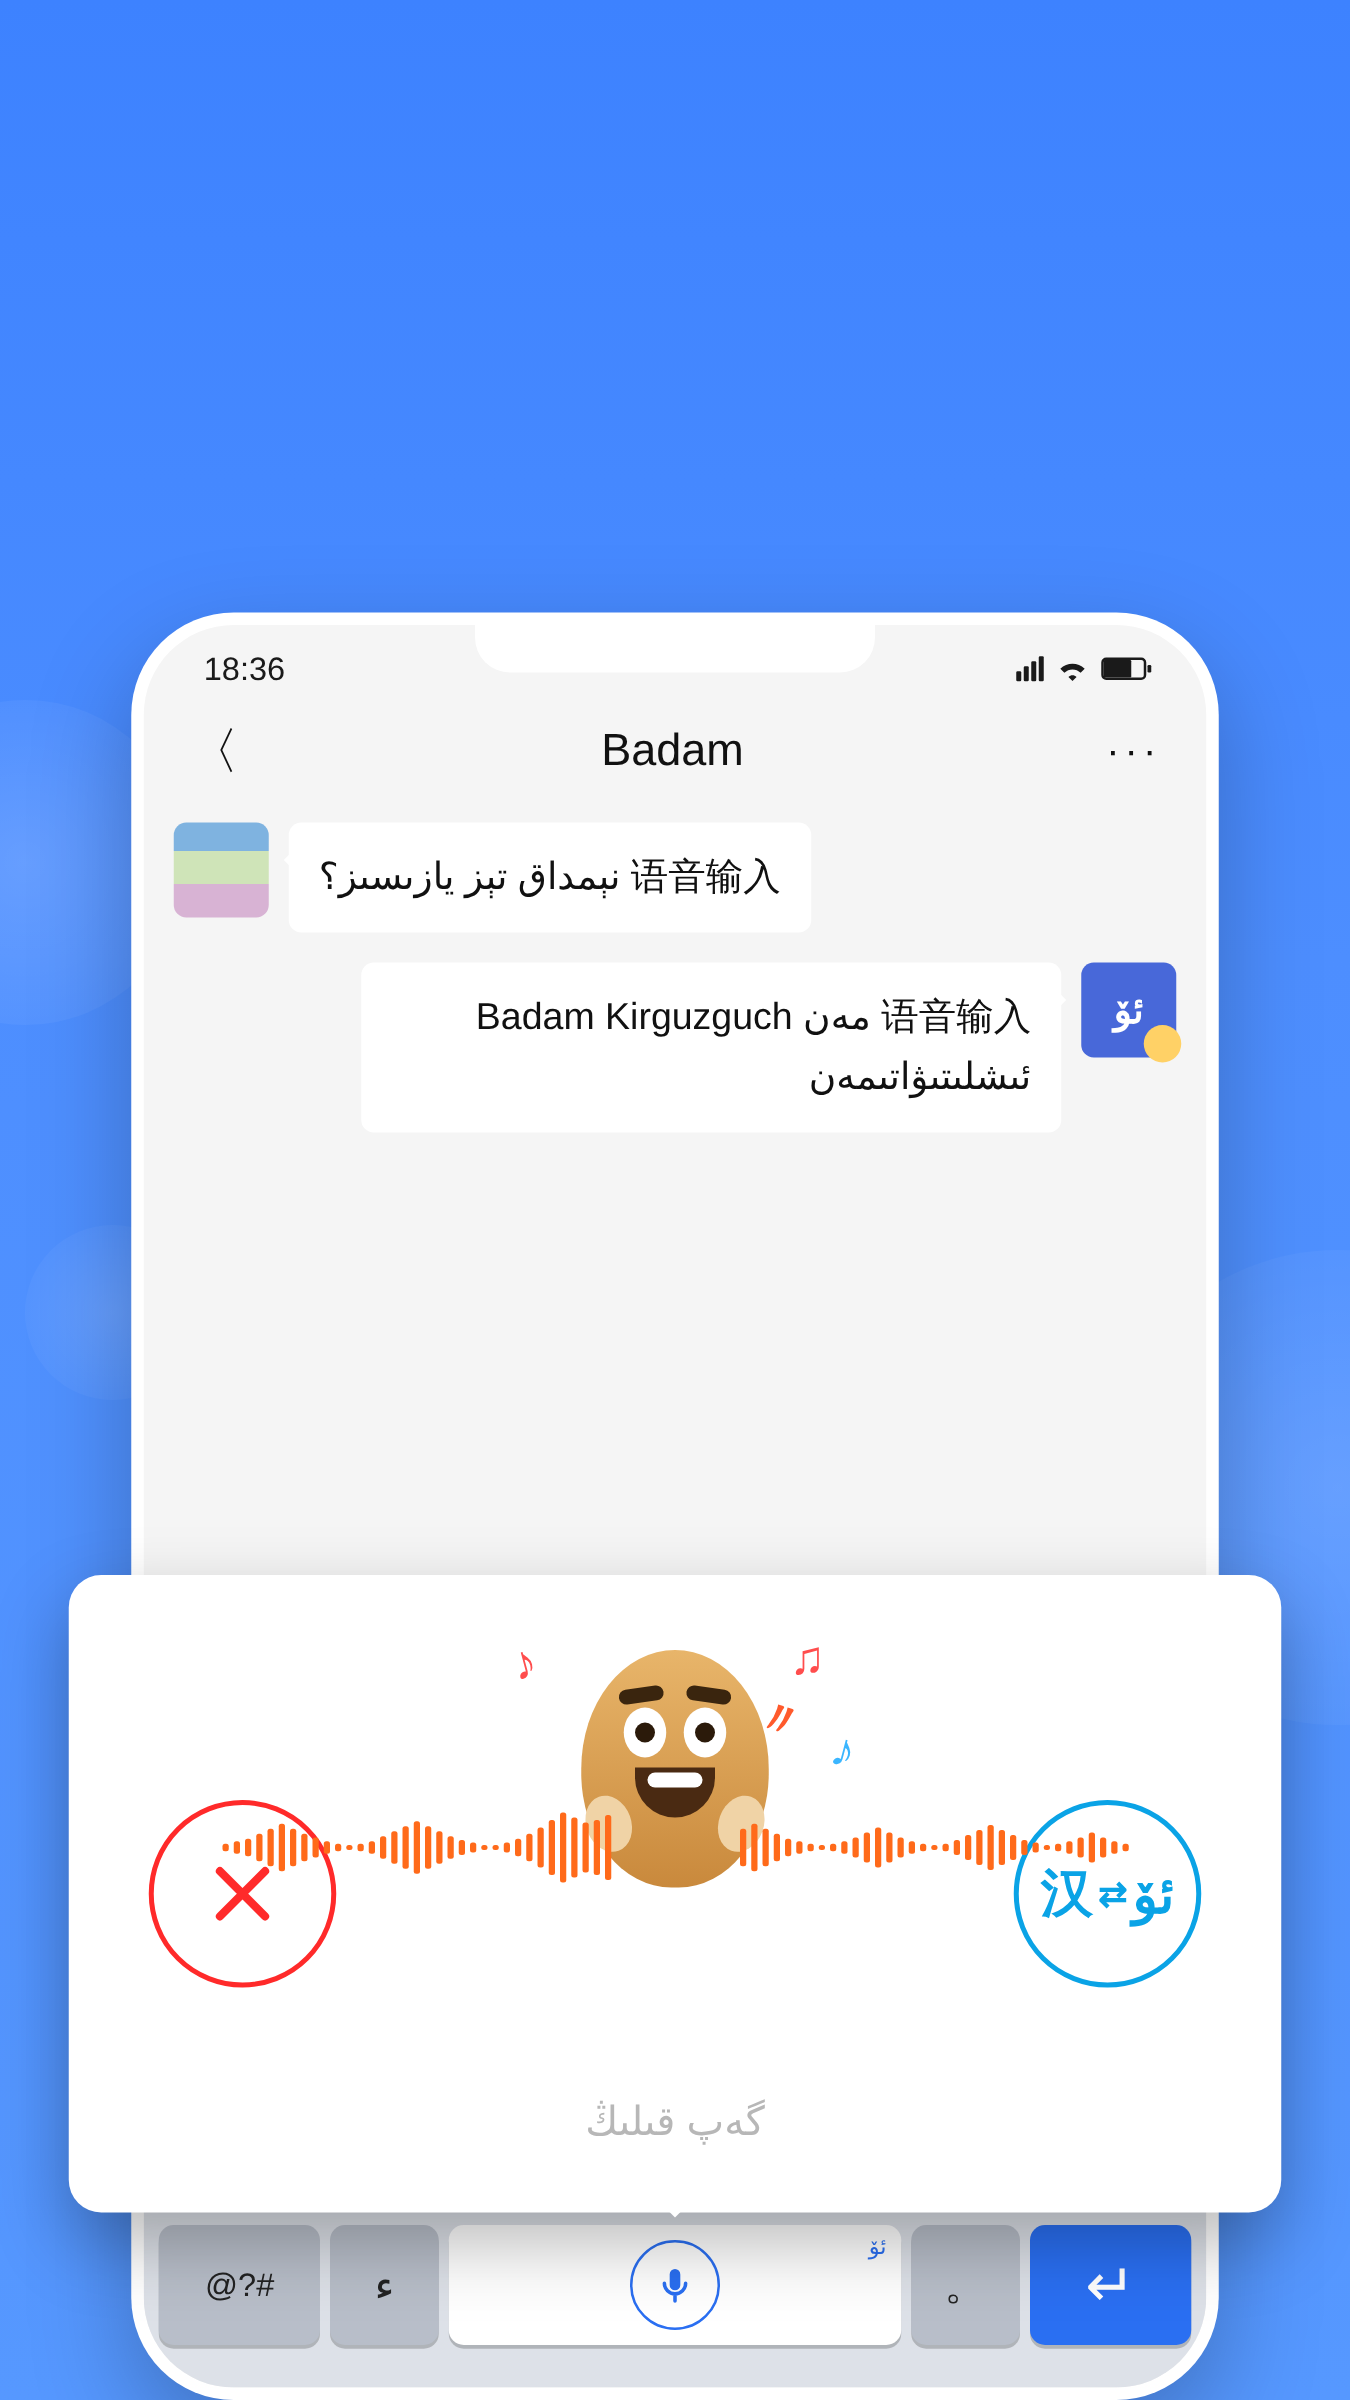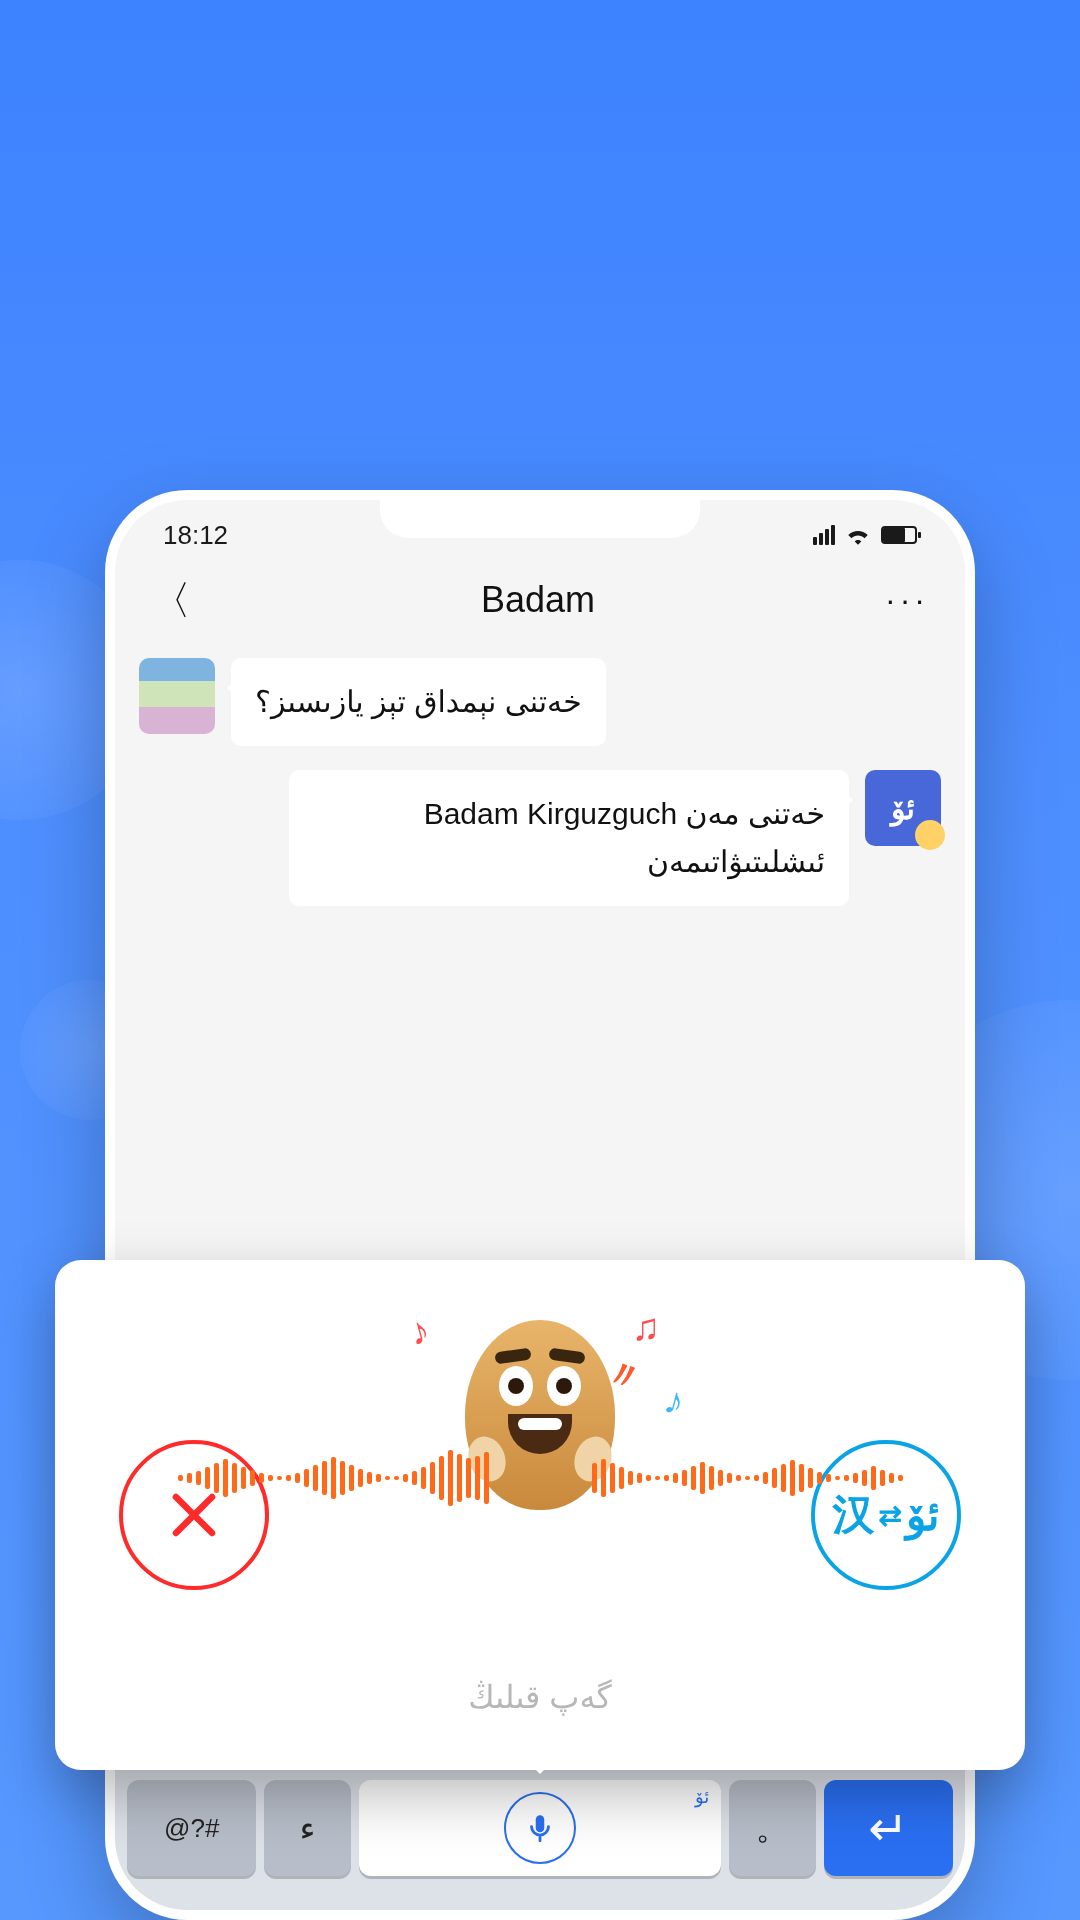--- a/index.html
+++ b/index.html
@@ -204,21 +204,21 @@
 <div class="bg-circle bg-c3"></div>
 
 <div class="hero">
 </div>
 
 <div class="phone">
   <div class="screen">
     <div class="notch"></div>
 
     <div class="status-bar">
-      <span>18:12</span>
+      <span>18:36</span>
       <div class="status-right">
         <span class="sig-bars">
             <span></span>
             <span></span>
             <span></span>
             <span></span>
           </span>
         <svg width="26" height="20" viewBox="0 0 24 18">
             <path fill="#1a1a1a" d="M12 18l-3-3c1.7-1.7 4.3-1.7 6 0l-3 3zm-6-6l-3-3c5-5 13-5 18 0l-3 3c-3.3-3.3-8.7-3.3-12 0z"></path>
           </svg>
@@ -230,24 +230,24 @@
 
     <div class="nav">
       <span class="back-chevron">〈</span>
       <span class="nav-title">Badam</span>
       <span class="more-dots">···</span>
     </div>
 
     <div class="chat">
       <div class="row left">
         <div class="avatar a1"></div>
-        <div class="bubble" dir="rtl">خەتنى نېمداق تېز يازىسىز؟</div>
+        <div class="bubble" dir="rtl">语音输入 نېمداق تېز يازىسىز؟</div>
       </div>
       <div class="row right">
-        <div class="bubble" dir="rtl">خەتنى مەن Badam Kirguzguch ئىشلىتىۋاتىمەن</div>
+        <div class="bubble" dir="rtl">语音输入 مەن Badam Kirguzguch ئىشلىتىۋاتىمەن</div>
         <div class="avatar a2"></div>
       </div>
     </div>
 
     <div class="input-bar">
       <div class="round-icon">
         <svg width="30" height="30" viewBox="0 0 24 24">
             <path fill="none" stroke="#111" stroke-width="2.5" d="M4 12c0-4.4 3.6-8 8-8M4 12c0 4.4 3.6 8 8 8M8 12c0-2.2 1.8-4 4-4M8 12c0 2.2 1.8 4 4 4"></path>
             <circle cx="12" cy="12" r="1.5" fill="#111"></circle>
           </svg>

